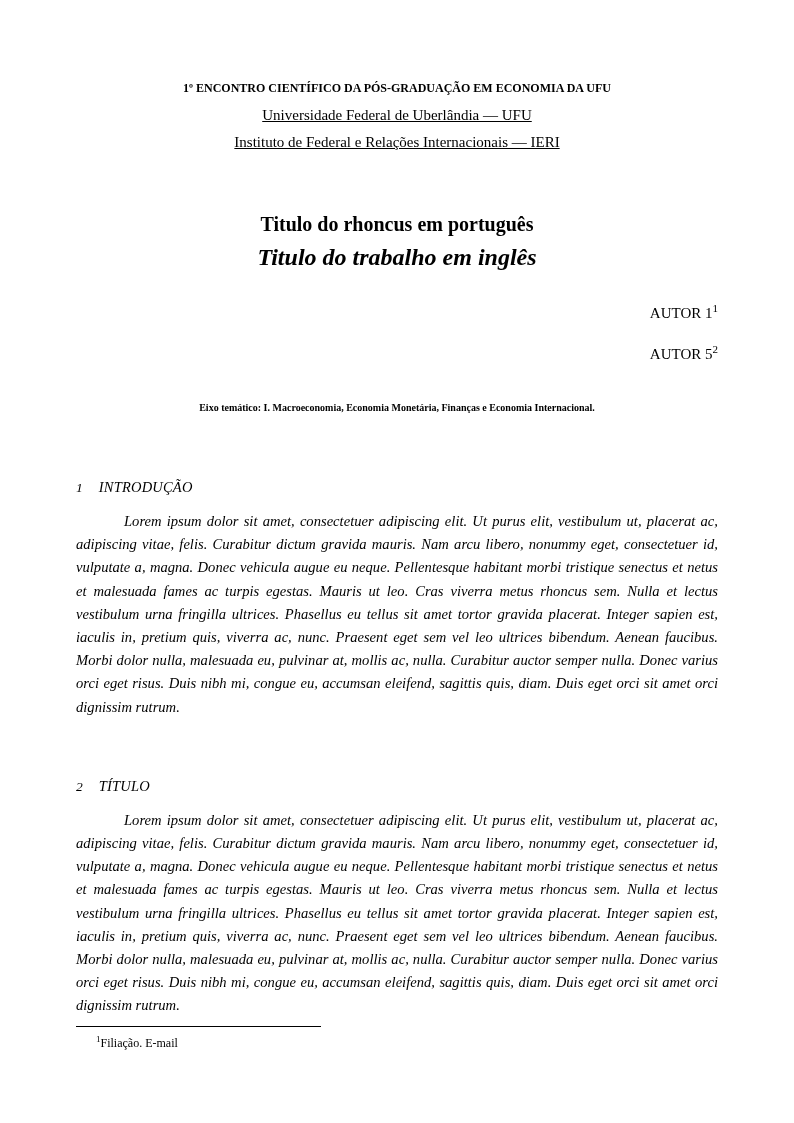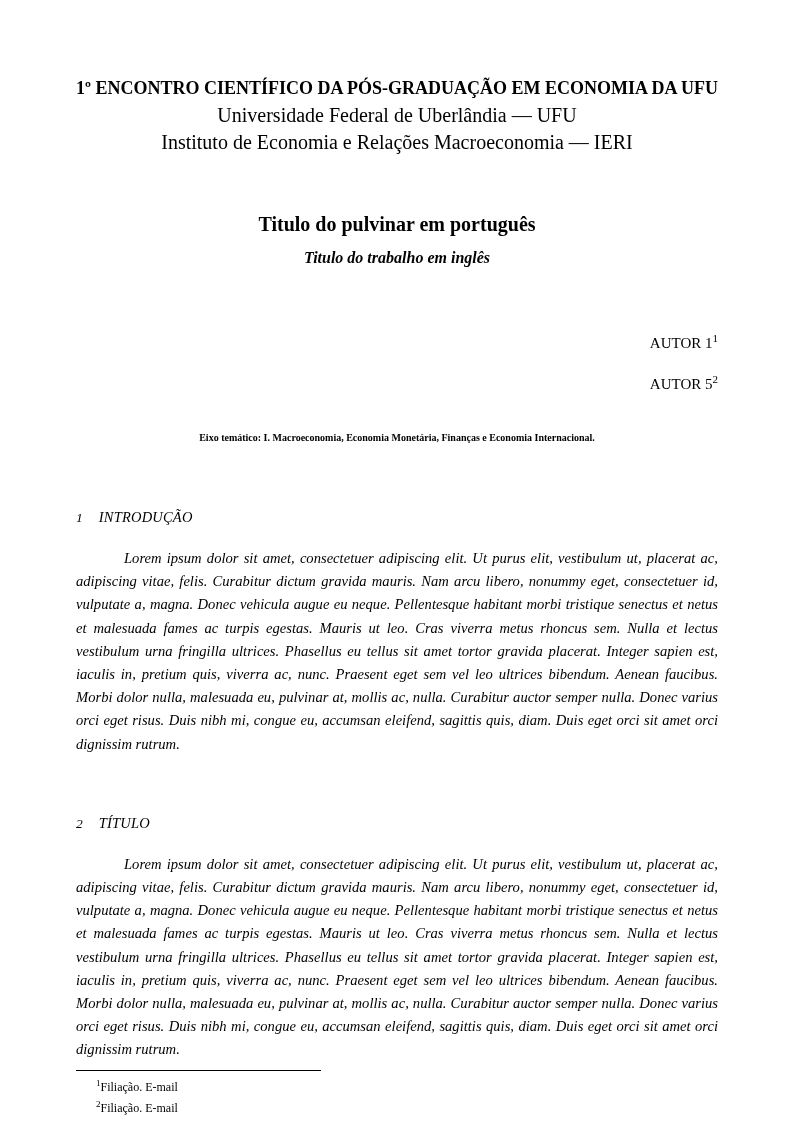--- a/index.html
+++ b/index.html
@@ -14,45 +14,46 @@
     width: 794px;
     min-height: 1123px;
     background: #ffffff;
     padding: 74px 76px 20px 76px;
     display: flex;
     flex-direction: column;
   }
   .event-header { text-align: center; }
   .event-header .line1 {
     font-weight: bold;
-    font-size: 18px;
+    font-size: 12px;
     line-height: 28px;
   }
   .event-header .line2,
   .event-header .line3 {
-    font-size: 20px;
+    font-size: 15px;
     line-height: 27px;
+    text-decoration: underline;
   }
   .title-block {
     text-align: center;
     margin-top: 52px;
   }
   .title-pt {
     font-weight: bold;
     font-size: 20px;
     line-height: 33px;
   }
   .title-en {
     font-weight: bold;
     font-style: italic;
-    font-size: 16px;
+    font-size: 24px;
     line-height: 33px;
   }
   .authors {
-    margin-top: 52px;
+    margin-top: 22px;
     text-align: right;
     font-size: 15px;
   }
   .author-line { line-height: 24px; margin-bottom: 12px; }
   .author-line sup { font-size: 11px; }
   .thematic-axis {
     margin-top: 18px;
     text-align: center;
     font-weight: bold;
     font-size: 10px;
@@ -67,21 +68,21 @@
   .section-heading .sec-number {
     display: inline-block;
     font-size: 13.5px;
     margin-right: 16px;
   }
   .section-heading .sec-title {
     letter-spacing: 0.2px;
   }
   .section:nth-of-type(2) .section-heading { margin-top: 20px; }
   .section-body {
-    margin-top: 18px;
+    margin-top: 11px;
     font-size: 14.6px;
     line-height: 23.2px;
     text-align: justify;
     text-indent: 48px;
   }
   .footnote-area { margin-top: 8px; }
   .footnote-rule {
     width: 245px;
     border-top: 1.2px solid #000000;
     margin-bottom: 4px;
@@ -102,25 +103,25 @@
   }
 </style>
 </head>
 <body>
 
 <div class="page">
 
   <div class="event-header">
     <div class="line1">1º ENCONTRO CIENTÍFICO DA PÓS-GRADUAÇÃO EM ECONOMIA DA UFU</div>
     <div class="line2">Universidade Federal de Uberlândia — UFU</div>
-    <div class="line3">Instituto de Economia e Relações Macroeconomia — IERI</div>
+    <div class="line3">Instituto de Federal e Relações Internacionais — IERI</div>
   </div>
 
   <div class="title-block">
-    <div class="title-pt">Titulo do pulvinar em português</div>
+    <div class="title-pt">Titulo do rhoncus em português</div>
     <div class="title-en">Titulo do trabalho em inglês</div>
   </div>
 
   <div class="authors">
     <div class="author-line"><span>AUTOR 1</span><sup>1</sup></div>
     <div class="author-line"><span>AUTOR 5</span><sup>2</sup></div>
   </div>
 
   <div class="thematic-axis">Eixo temático: I. Macroeconomia, Economia Monetária, Finanças e Economia Internacional.</div>
 
@@ -134,20 +135,19 @@
   <div class="section">
     <div class="section-heading">
       <span class="sec-number">2</span><span class="sec-title">TÍTULO</span>
     </div>
     <p class="section-body">Lorem ipsum dolor sit amet, consectetuer adipiscing elit. Ut purus elit, vestibulum ut, placerat ac, adipiscing vitae, felis. Curabitur dictum gravida mauris. Nam arcu libero, nonummy eget, consectetuer id, vulputate a, magna. Donec vehicula augue eu neque. Pellentesque habitant morbi tristique senectus et netus et malesuada fames ac turpis egestas. Mauris ut leo. Cras viverra metus rhoncus sem. Nulla et lectus vestibulum urna fringilla ultrices. Phasellus eu tellus sit amet tortor gravida placerat. Integer sapien est, iaculis in, pretium quis, viverra ac, nunc. Praesent eget sem vel leo ultrices bibendum. Aenean faucibus. Morbi dolor nulla, malesuada eu, pulvinar at, mollis ac, nulla. Curabitur auctor semper nulla. Donec varius orci eget risus. Duis nibh mi, congue eu, accumsan eleifend, sagittis quis, diam. Duis eget orci sit amet orci dignissim rutrum.</p>
   </div>
 
   <div class="footnote-area">
     <div class="footnote-rule"></div>
     <div class="footnote"><sup>1</sup><span>Filiação. E-mail</span></div>
-    <div class="footnote"><sup>2</sup><span>Filiação. E-mail</span></div>
   </div>
 
   <div class="page-footer">
     
   </div>
 
 </div>
 
 </body></html>

